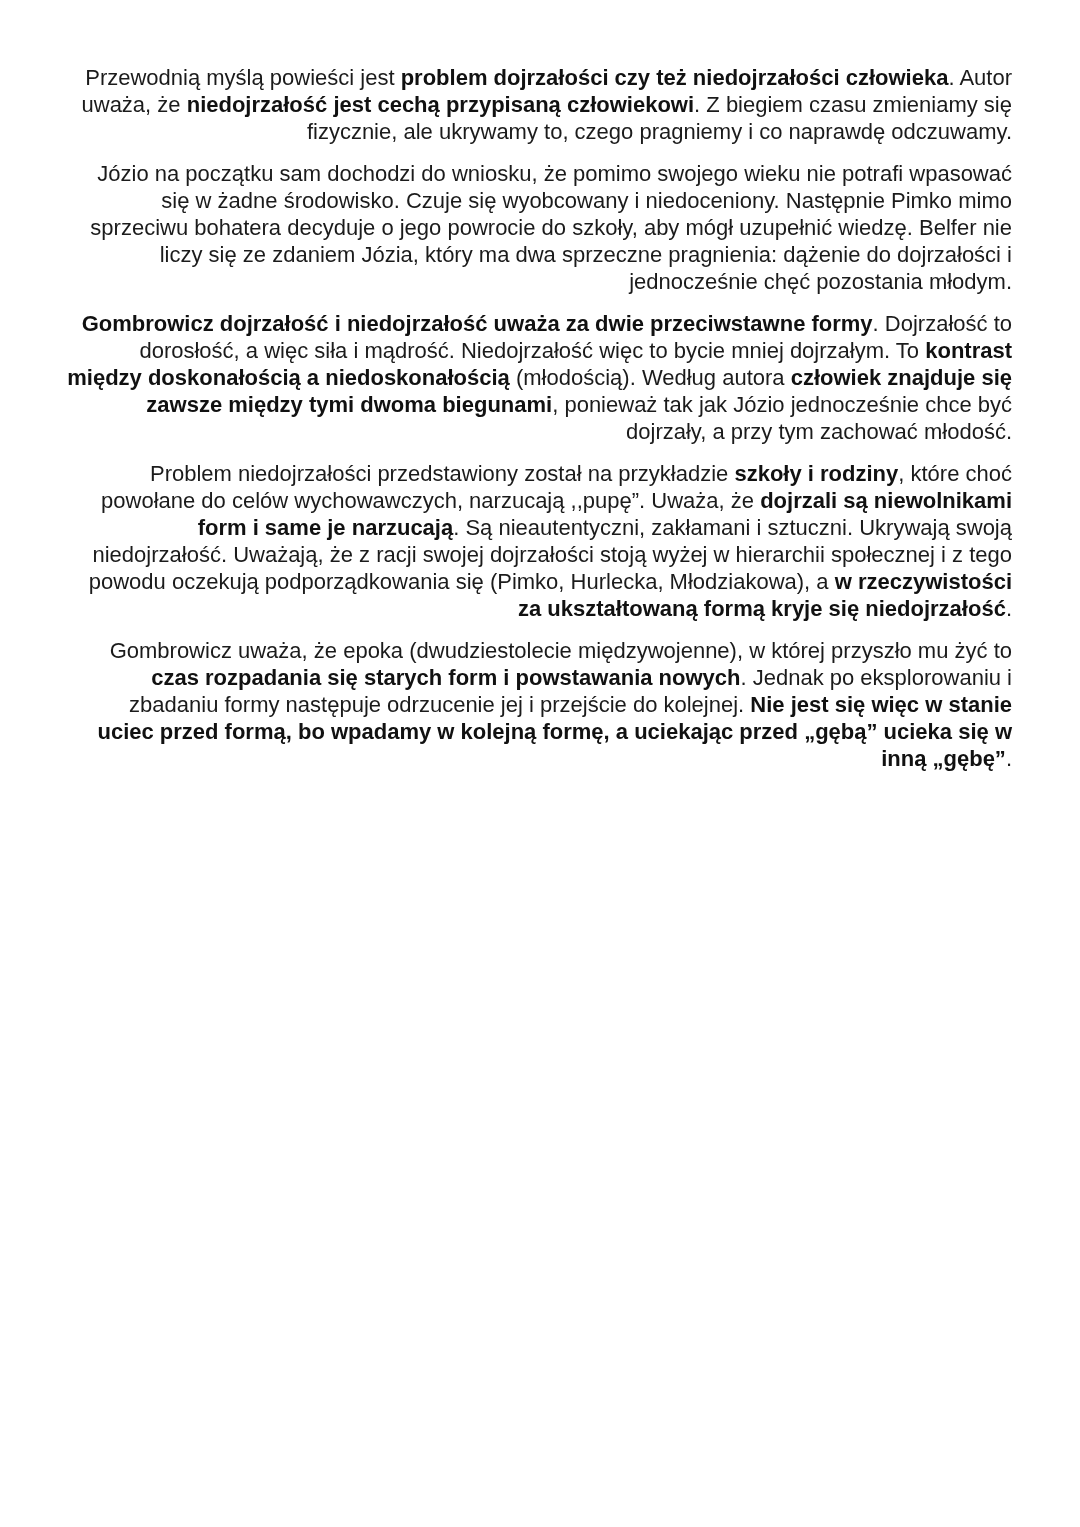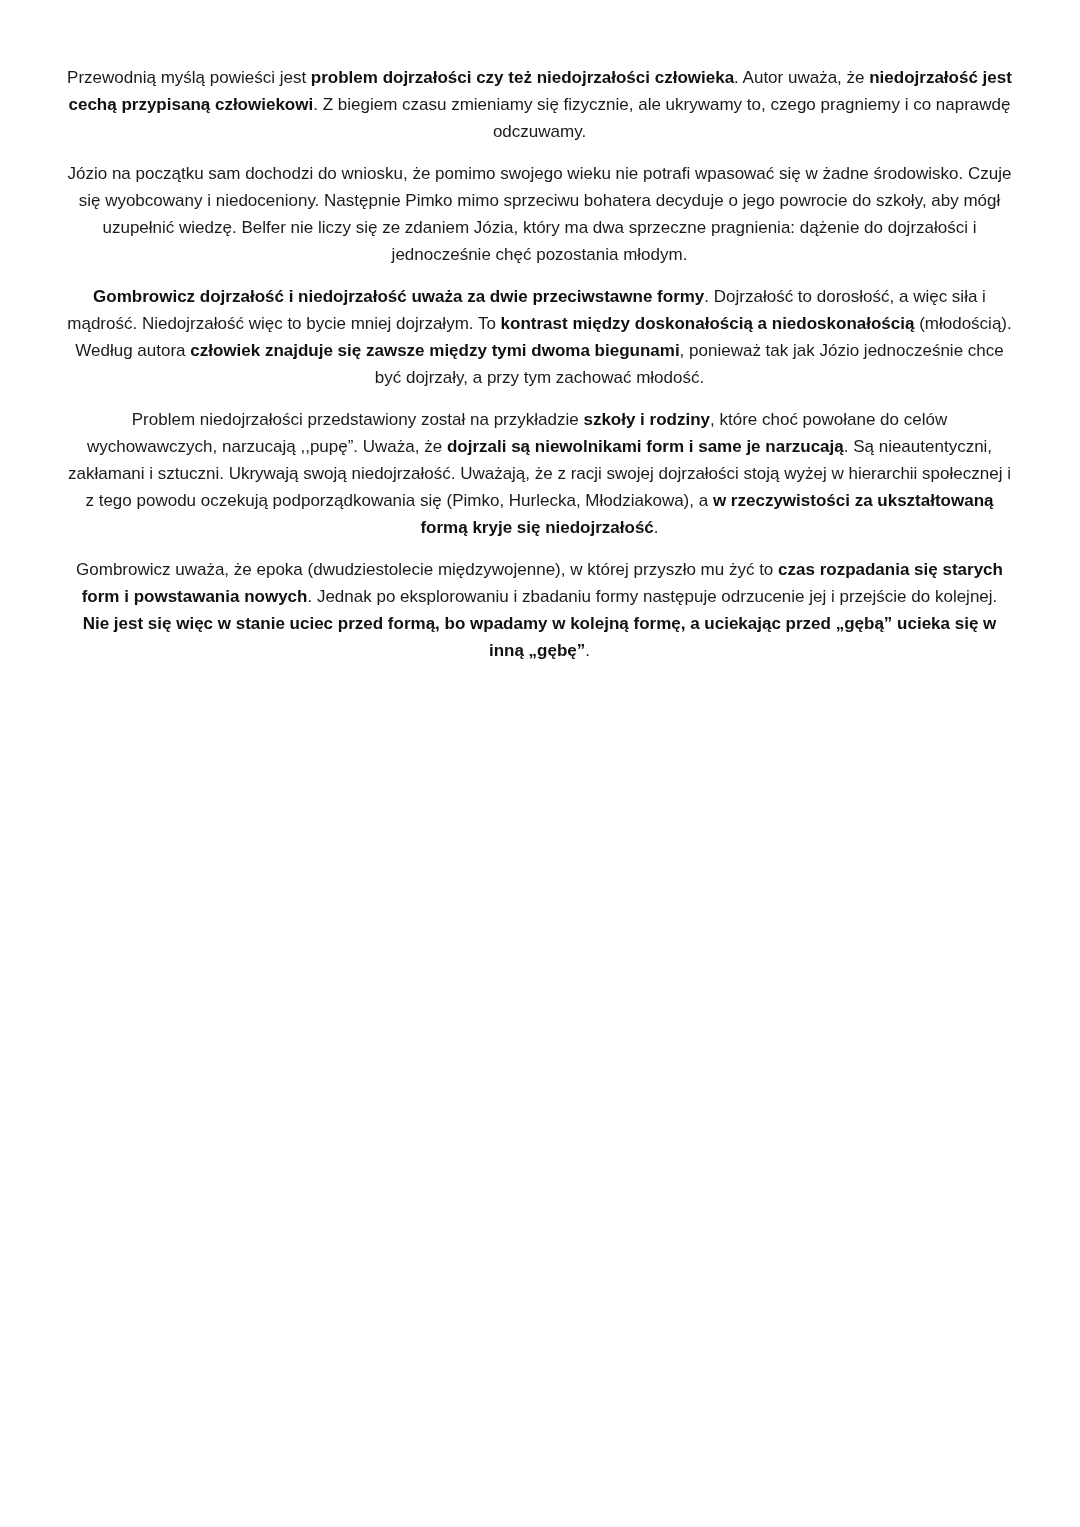--- a/index.html
+++ b/index.html
@@ -23,25 +23,25 @@
     font-size: 31px;
     letter-spacing: 0.5px;
     color: #111111;
     margin: 0 0 26px 0;
   }
   .paragraphs {
     width: 100%;
   }
   .para {
     font-family: "Liberation Sans", "DejaVu Sans", sans-serif;
-    font-size: 17px;
+    font-size: 22px;
     line-height: 27px;
     color: #1b1b1b;
     margin: 0 0 15px 0;
-    text-align: center;
+    text-align: right;
   }
   .para strong {
     font-weight: 700;
     color: #111111;
   }
 </style>
 </head>
 <body>
 
 <div class="page">

